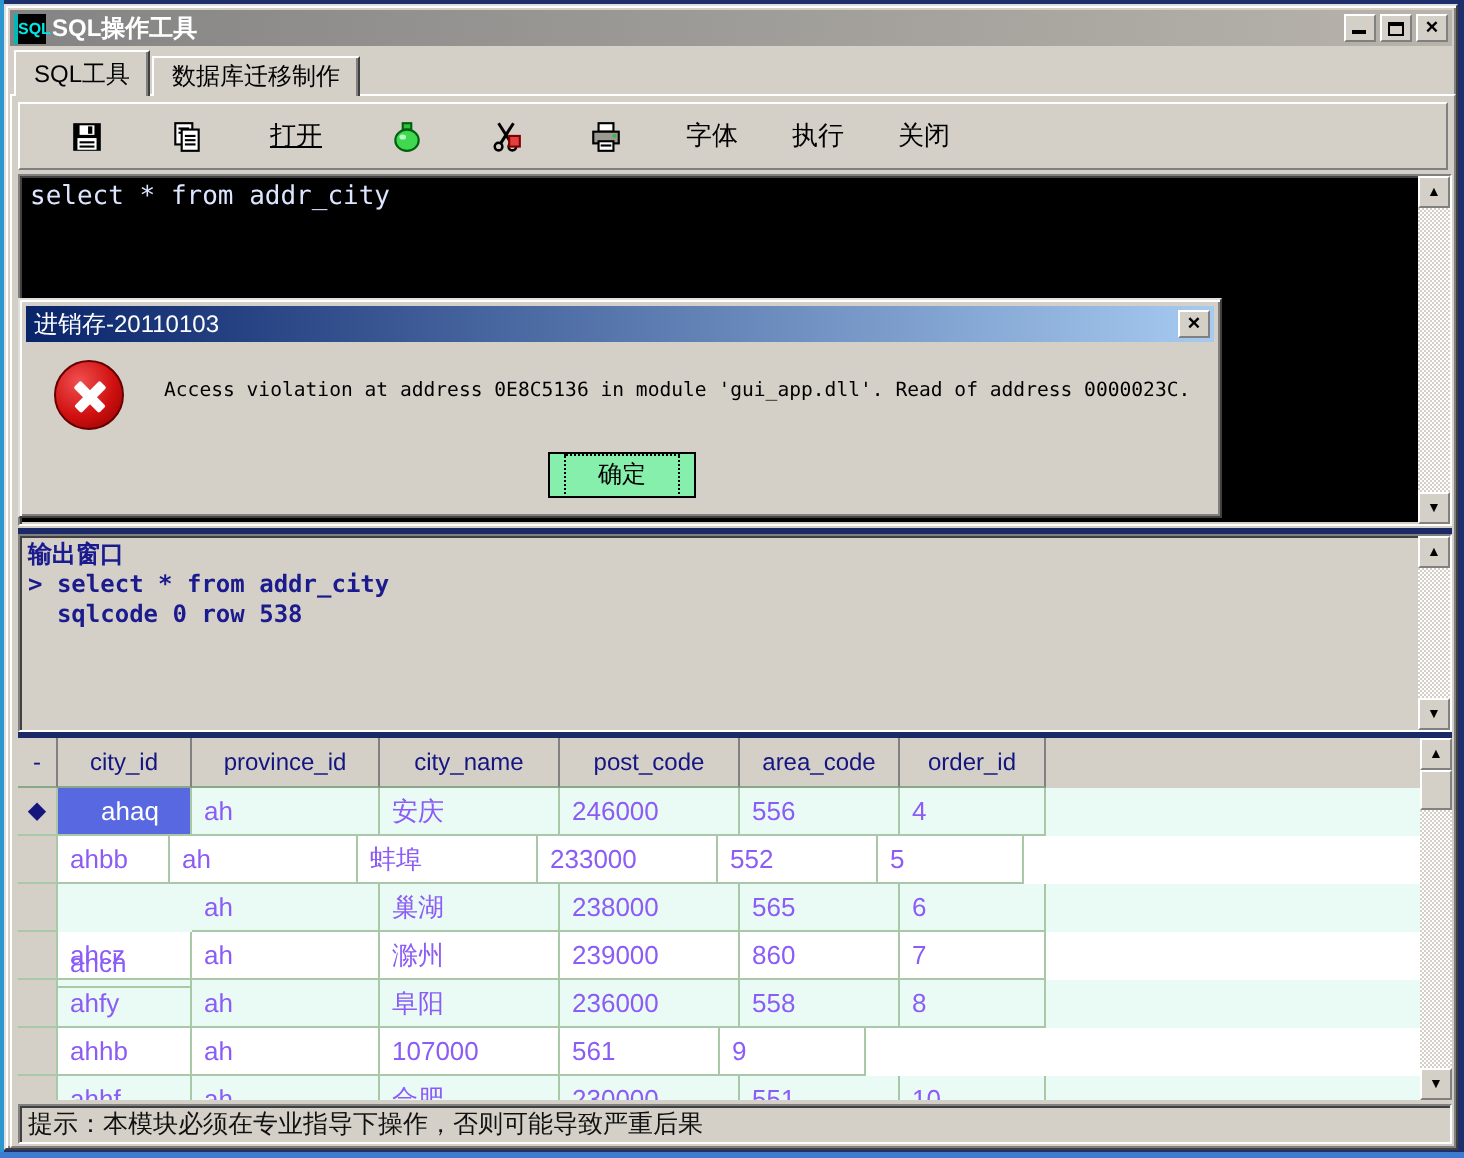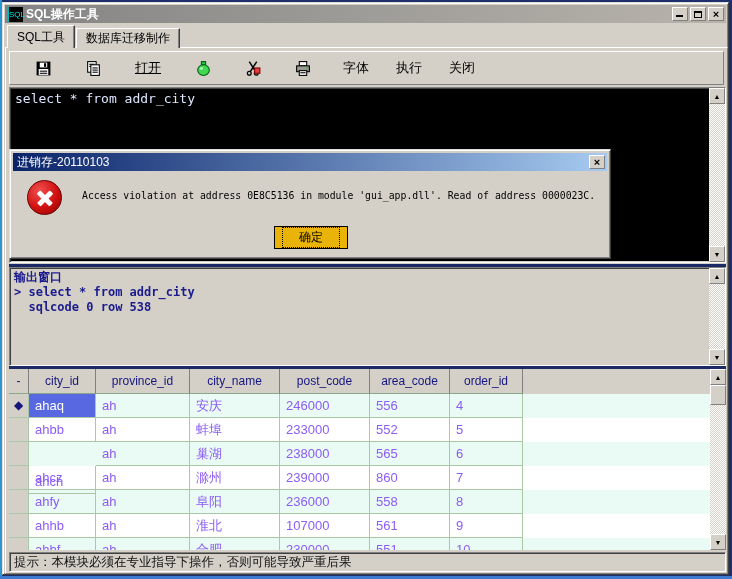--- a/index.html
+++ b/index.html
@@ -36,21 +36,21 @@
     position:absolute; left:2px; top:2px; width:727px; height:573px;
     background:#d4d0c8;
   }
   .titlebar {
     position:absolute; left:2px; top:2px; right:2px; height:18px;
     background:linear-gradient(90deg,#848484,#b8b4ac);
     display:flex; align-items:center; padding:0 2px;
   }
   .app-icon {
     width:16px; height:15px; background:#000;
-    color:#00e6e6; font-weight:normal; font-size:8px; line-height:15px;
+    color:#00e6e6; font-weight:bold; font-size:8px; line-height:15px;
     letter-spacing:0; margin-right:3px;
     border-left:2px solid #00b8b8; flex:0 0 auto;
   }
   .title-text { color:#fff; font-weight:bold; font-size:12px; flex:1 1 auto; white-space:nowrap; }
   .tb-btns { display:flex; gap:2px; }
   .sysbtn {
     width:16px; height:14px; background:#d4d0c8; position:relative;
     display:flex; align-items:center; justify-content:center;
   }
   .glyph-min { position:absolute; left:3px; bottom:3px; width:7px; height:2px; background:#000; }
@@ -144,21 +144,21 @@
   .g-row { display:flex; height:24px; background:#fff; }
   .g-row.alt { background:#eafaf5; }
   .g-cell {
     flex:0 0 auto; height:24px; line-height:23px; padding-left:6px;
     font-size:13px; color:#8b5cf6;
     border-right:1px solid #a8c8a8; border-bottom:1px solid #a8c8a8;
     overflow:hidden; white-space:nowrap;
   }
   .g-cell.ind { background:#d4d0c8; padding-left:0; text-align:center;
     color:#15157e; font-size:12px; }
-  .g-cell.sel { background:#5868e0; color:#fff; }
+  .g-cell.sel { background:#5868e0; color:#fff;text-align:center; }
 
   
   .statusbar {
     position:absolute; left:4px; top:505px; width:717px; height:20px;
     line-height:18px; padding-left:4px; font-size:12.5px; color:#111;
     background:#d4d0c8; white-space:nowrap; overflow:hidden;
   }
 
   
   .dialog {
@@ -184,22 +184,22 @@
   }
   .err-x::before { transform:rotate(45deg); }
   .err-x::after  { transform:rotate(-45deg); }
   .dlg-msg {
     position:absolute; left:72px; top:40px; width:526px;
     font-family:"DejaVu Sans Mono","Liberation Mono",monospace;
     font-size:9.8px; color:#000; white-space:nowrap;
   }
   .ok-btn {
     position:absolute; left:264px; top:76px; width:74px; height:23px;
-    background:#eab308; border:1px solid #000;
-    display:flex; justify-content:center;
+    background:#86efac; border:1px solid #000;
+    display:flex; align-items:center; justify-content:center;
   }
   .ok-inner {
     border:1px dotted #000; padding:1px 16px 2px 16px; font-size:12px; white-space:nowrap;
   }
 </style>
 </head>
 <body>
 
 <div class="desktop-left"></div>
 <div class="desktop-bottom"></div>
@@ -327,21 +327,21 @@
               <div class="g-cell ind" style="width: 20px;">◆</div>
               <div class="g-cell sel" style="width: 67px;">ahaq</div>
               <div class="g-cell" style="width: 94px;">ah</div>
               <div class="g-cell" style="width: 90px;">安庆</div>
               <div class="g-cell" style="width: 90px;">246000</div>
               <div class="g-cell" style="width: 80px;">556</div>
               <div class="g-cell" style="width: 73px;">4</div>
             </div>
             <div class="g-row">
               <div class="g-cell ind" style="width: 20px;"></div>
-              <div class="g-cell" style="width: 67px;">ahbb</div>
+              <div class="g-cell" style="width: 56px;">ahbb</div>
               <div class="g-cell" style="width: 94px;">ah</div>
               <div class="g-cell" style="width: 90px;">蚌埠</div>
               <div class="g-cell" style="width: 90px;">233000</div>
               <div class="g-cell" style="width: 80px;">552</div>
               <div class="g-cell" style="width: 73px;">5</div>
             </div>
             <div class="g-row alt">
               <div class="g-cell ind" style="width: 20px;"></div>
               <div class="g-cell" style="width: 67px; margin-top: 28px;">ahch</div>
               <div class="g-cell" style="width: 94px;">ah</div>
@@ -365,21 +365,20 @@
               <div class="g-cell" style="width: 94px;">ah</div>
               <div class="g-cell" style="width: 90px;">阜阳</div>
               <div class="g-cell" style="width: 90px;">236000</div>
               <div class="g-cell" style="width: 80px;">558</div>
               <div class="g-cell" style="width: 73px;">8</div>
             </div>
             <div class="g-row">
               <div class="g-cell ind" style="width: 20px;"></div>
               <div class="g-cell" style="width: 67px;">ahhb</div>
               <div class="g-cell" style="width: 94px;">ah</div>
-              <div class="g-cell" style="width: 90px;">淮北</div>
               <div class="g-cell" style="width: 90px;">107000</div>
               <div class="g-cell" style="width: 80px;">561</div>
               <div class="g-cell" style="width: 73px;">9</div>
             </div>
             <div class="g-row alt">
               <div class="g-cell ind" style="width: 20px;"></div>
               <div class="g-cell" style="width: 67px;">ahhf</div>
               <div class="g-cell" style="width: 94px;">ah</div>
               <div class="g-cell" style="width: 90px;">合肥</div>
               <div class="g-cell" style="width: 90px;">230000</div>

